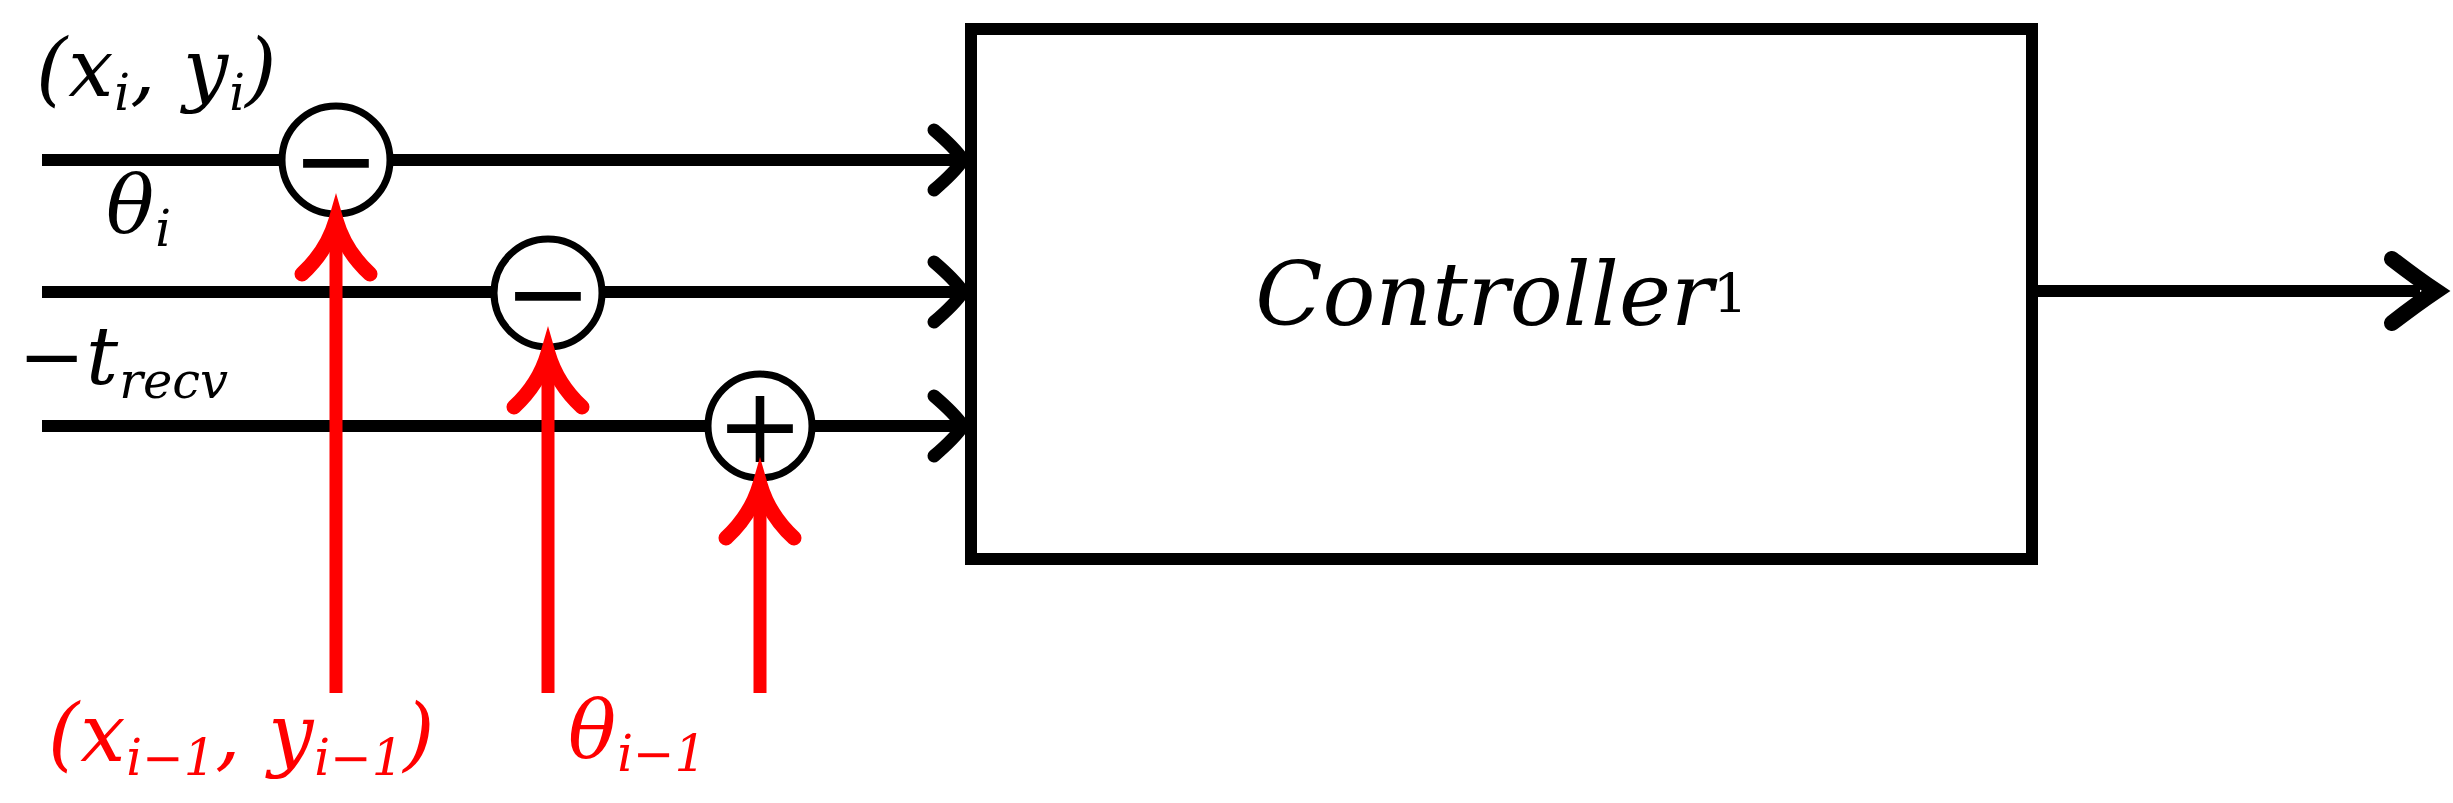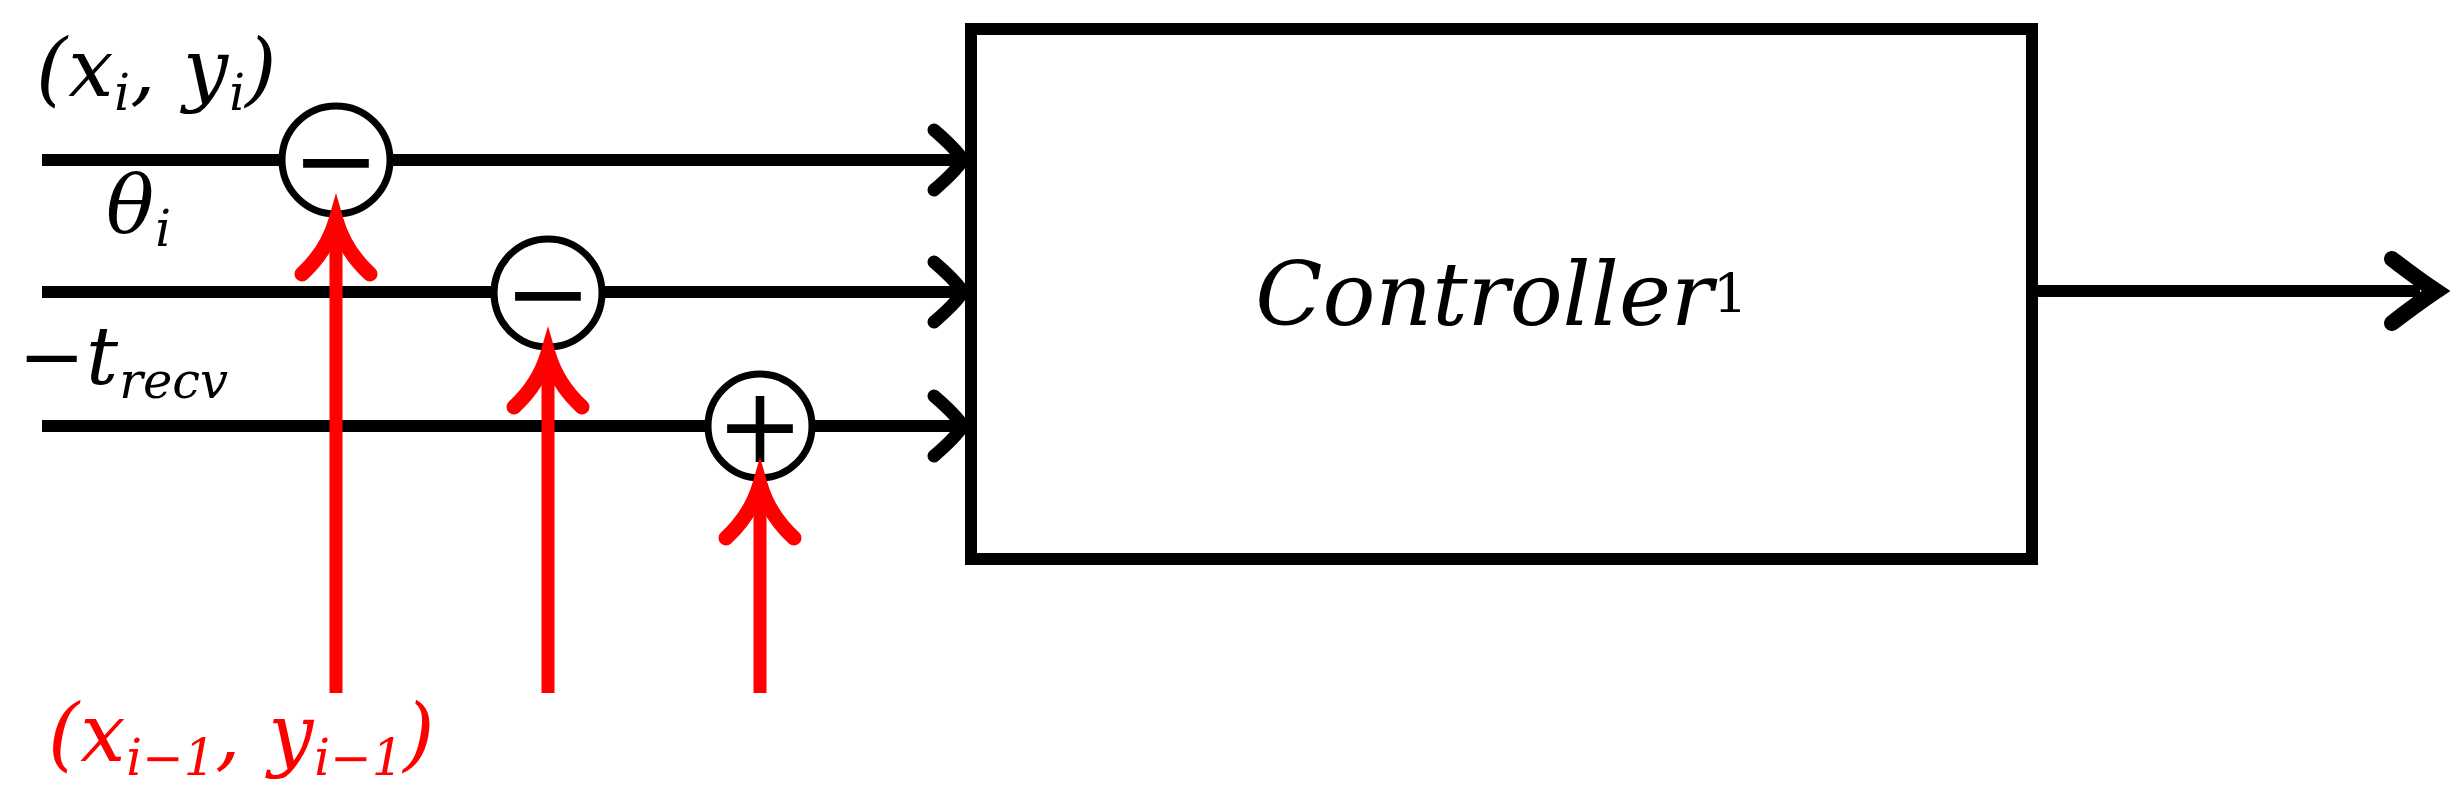--- a/index.html
+++ b/index.html
@@ -95,20 +95,21 @@
   </svg>
 
   <div class="math-label" style="left:36px; top:29px;"><span>(x</span><sub>i</sub><span>, y</span><sub>i</sub><span>)</span></div>
 
   <div class="math-label" style="left:72px; top:165px;margin-left:34px;"><span>θ</span><sub>i</sub></div>
 
   <div class="math-label" style="left:18px; top:317px;"><span>−t</span><sub>recv</sub></div>
 
   <div class="math-label red" style="left:8px; top:694px;"><span>(x</span><sub>i−1</sub><span>, y</span><sub>i−1</sub><span>)</span></div>
 
+  <div class="math-label red" style="left:528px; top:690px;"><span>θ</span><sub>i−1</sub></div>
 
 
   <div id="controller-box-label">
       <span>Controller</span>
       <sub>1</sub>
     </div>
 
 
 </div>
 

